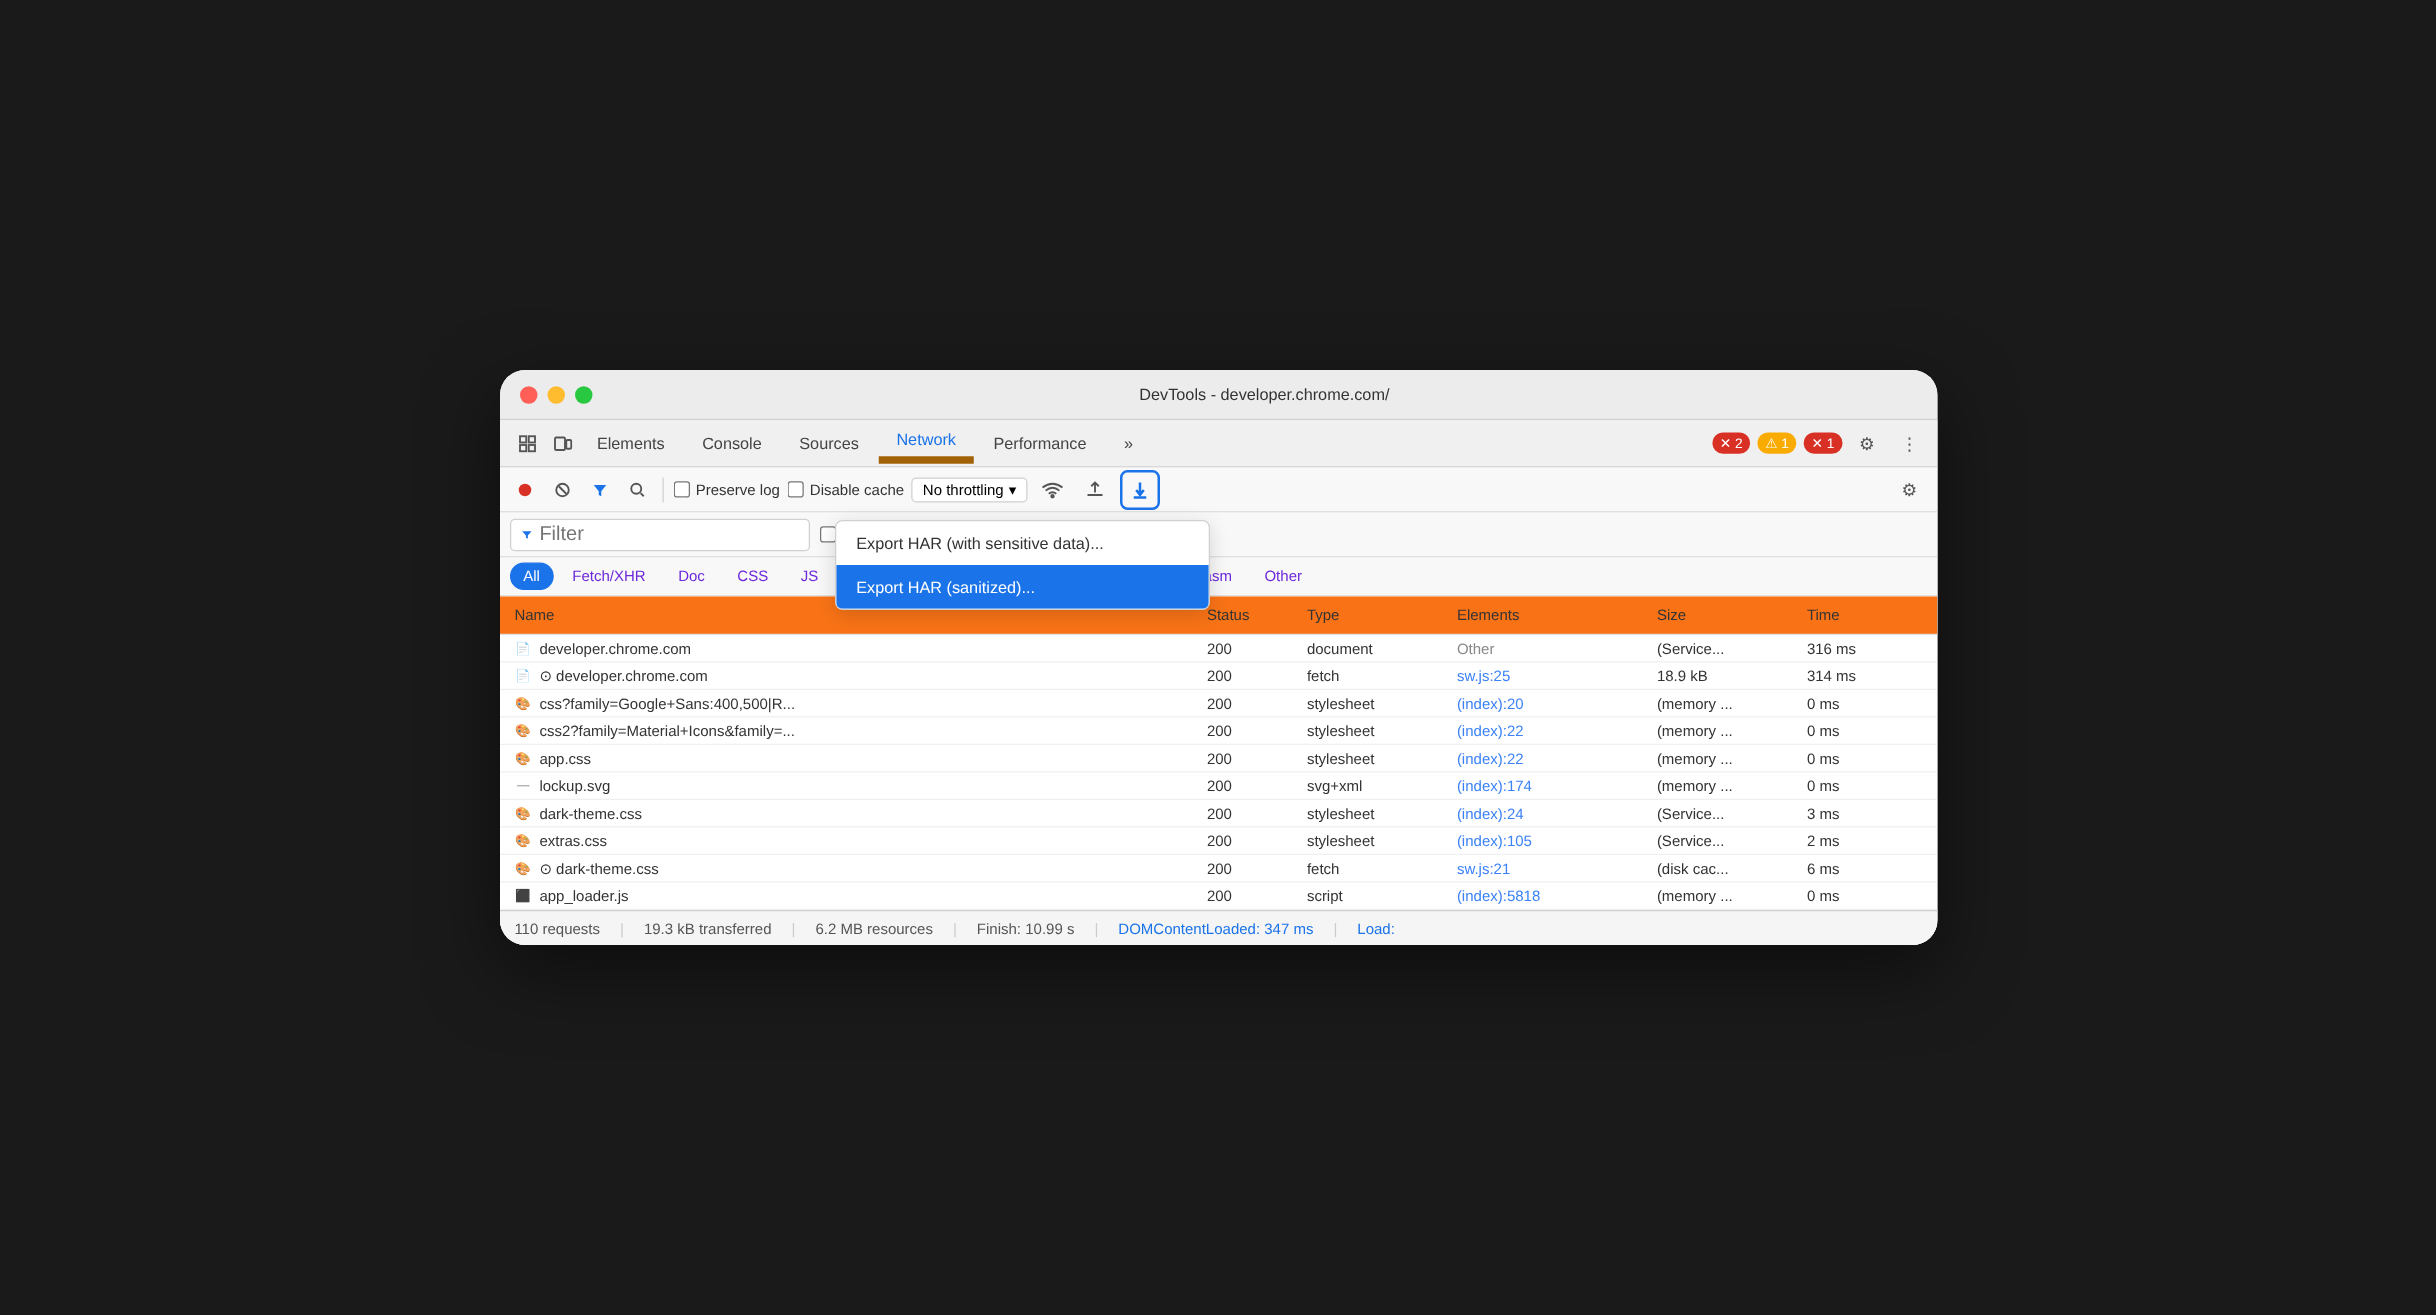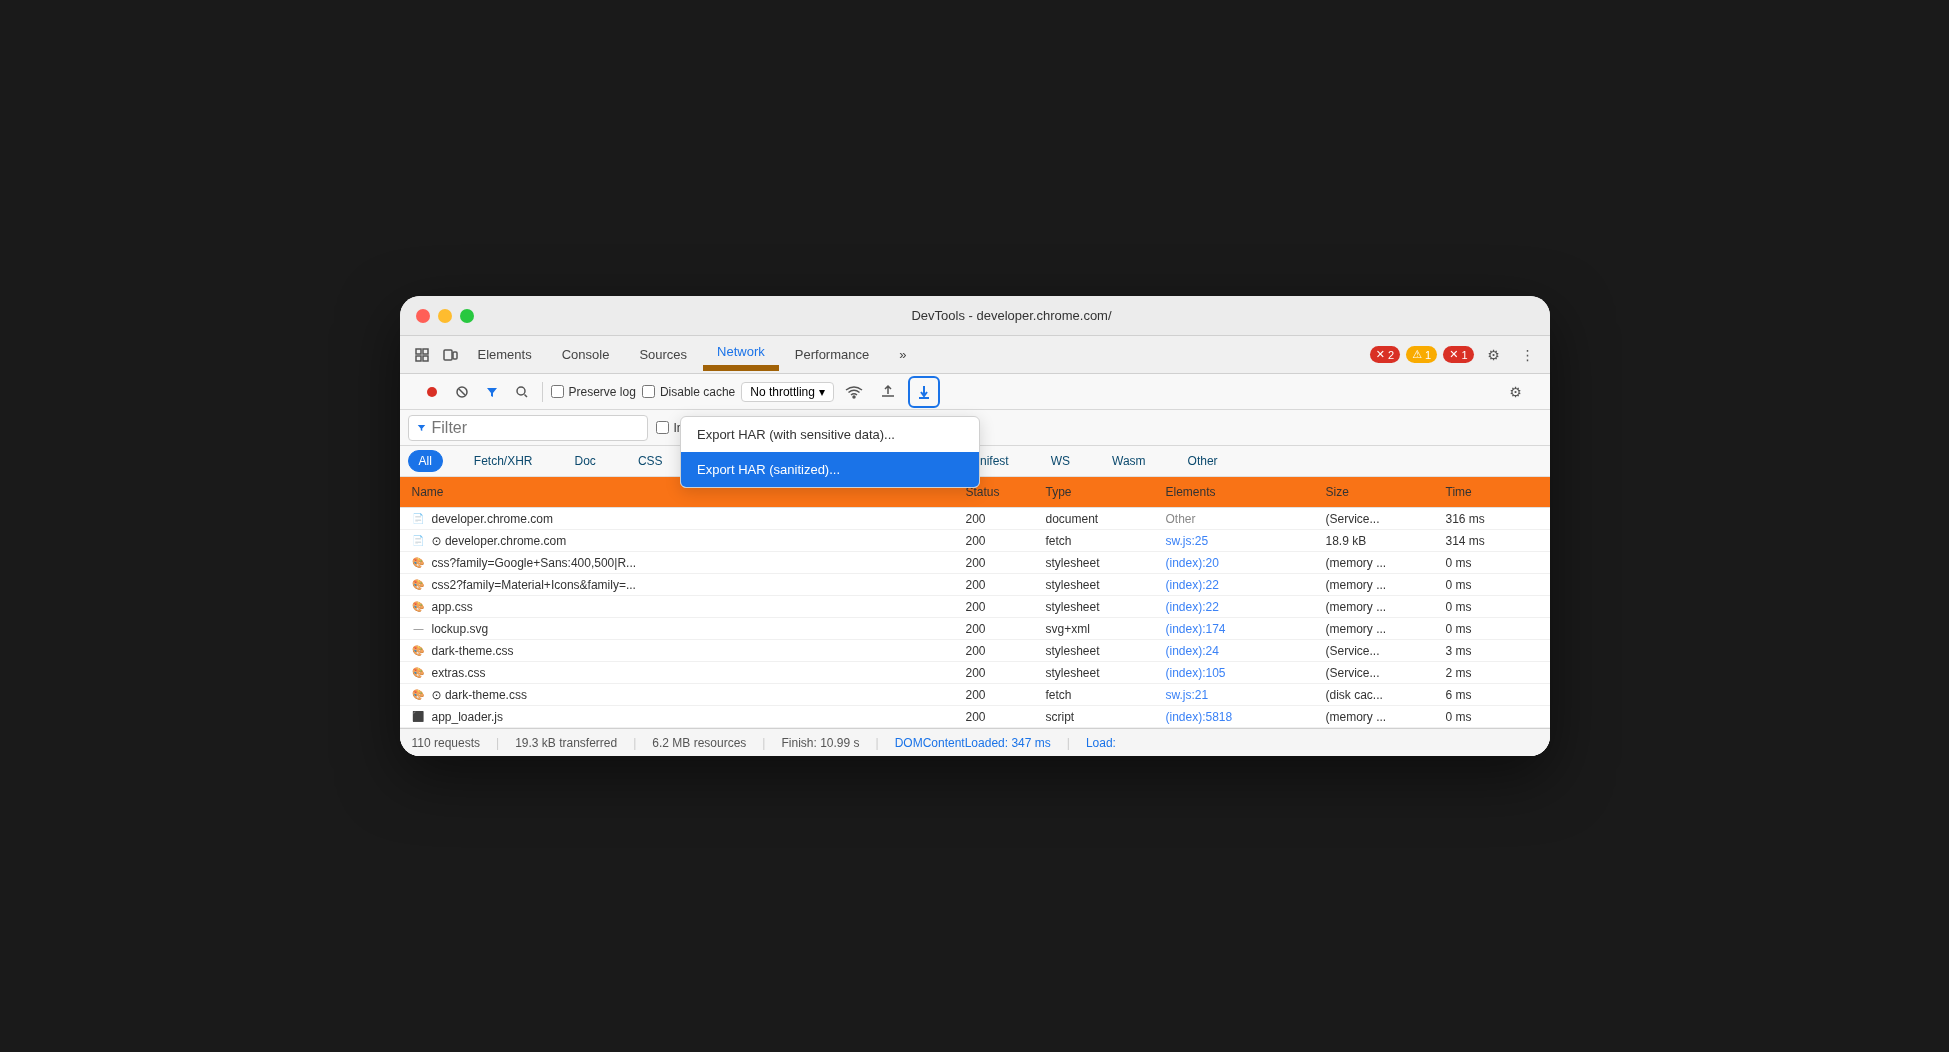--- a/index.html
+++ b/index.html
@@ -125,21 +125,21 @@
       display: flex;
       align-items: center;
       gap: 3px;
     }
     
     .toolbar {
       display: flex;
       align-items: center;
       background: #f8f8f8;
       border-bottom: 1px solid #d8d8d8;
-      padding: 4px 20px;
+      padding: 4px 8px;
       gap: 6px;
       height: 36px;
     }
     .toolbar-btn {
       width: 24px;
       height: 24px;
       display: flex;
       align-items: center;
       justify-content: center;
       color: #555;
@@ -237,30 +237,30 @@
       padding: 3px 8px;
       border-radius: 4px;
     }
     
     .type-filters {
       display: flex;
       align-items: center;
       background: #f8f8f8;
       border-bottom: 1px solid #e0e0e0;
       padding: 4px 8px;
-      gap: 20px;
+      gap: 4px;
     }
     .type-btn {
       padding: 3px 10px;
       font-size: 12px;
       border: 1px solid transparent;
       border-radius: 12px;
       cursor: pointer;
       background: none;
-      color: #0c4a6e;
+      color: #6d28d9;
     }
     .type-btn.active {
       background: #1a73e8;
       color: white;
       border-color: #1a73e8;
     }
     
     .network-table {
       flex: 1;
       overflow: auto;

